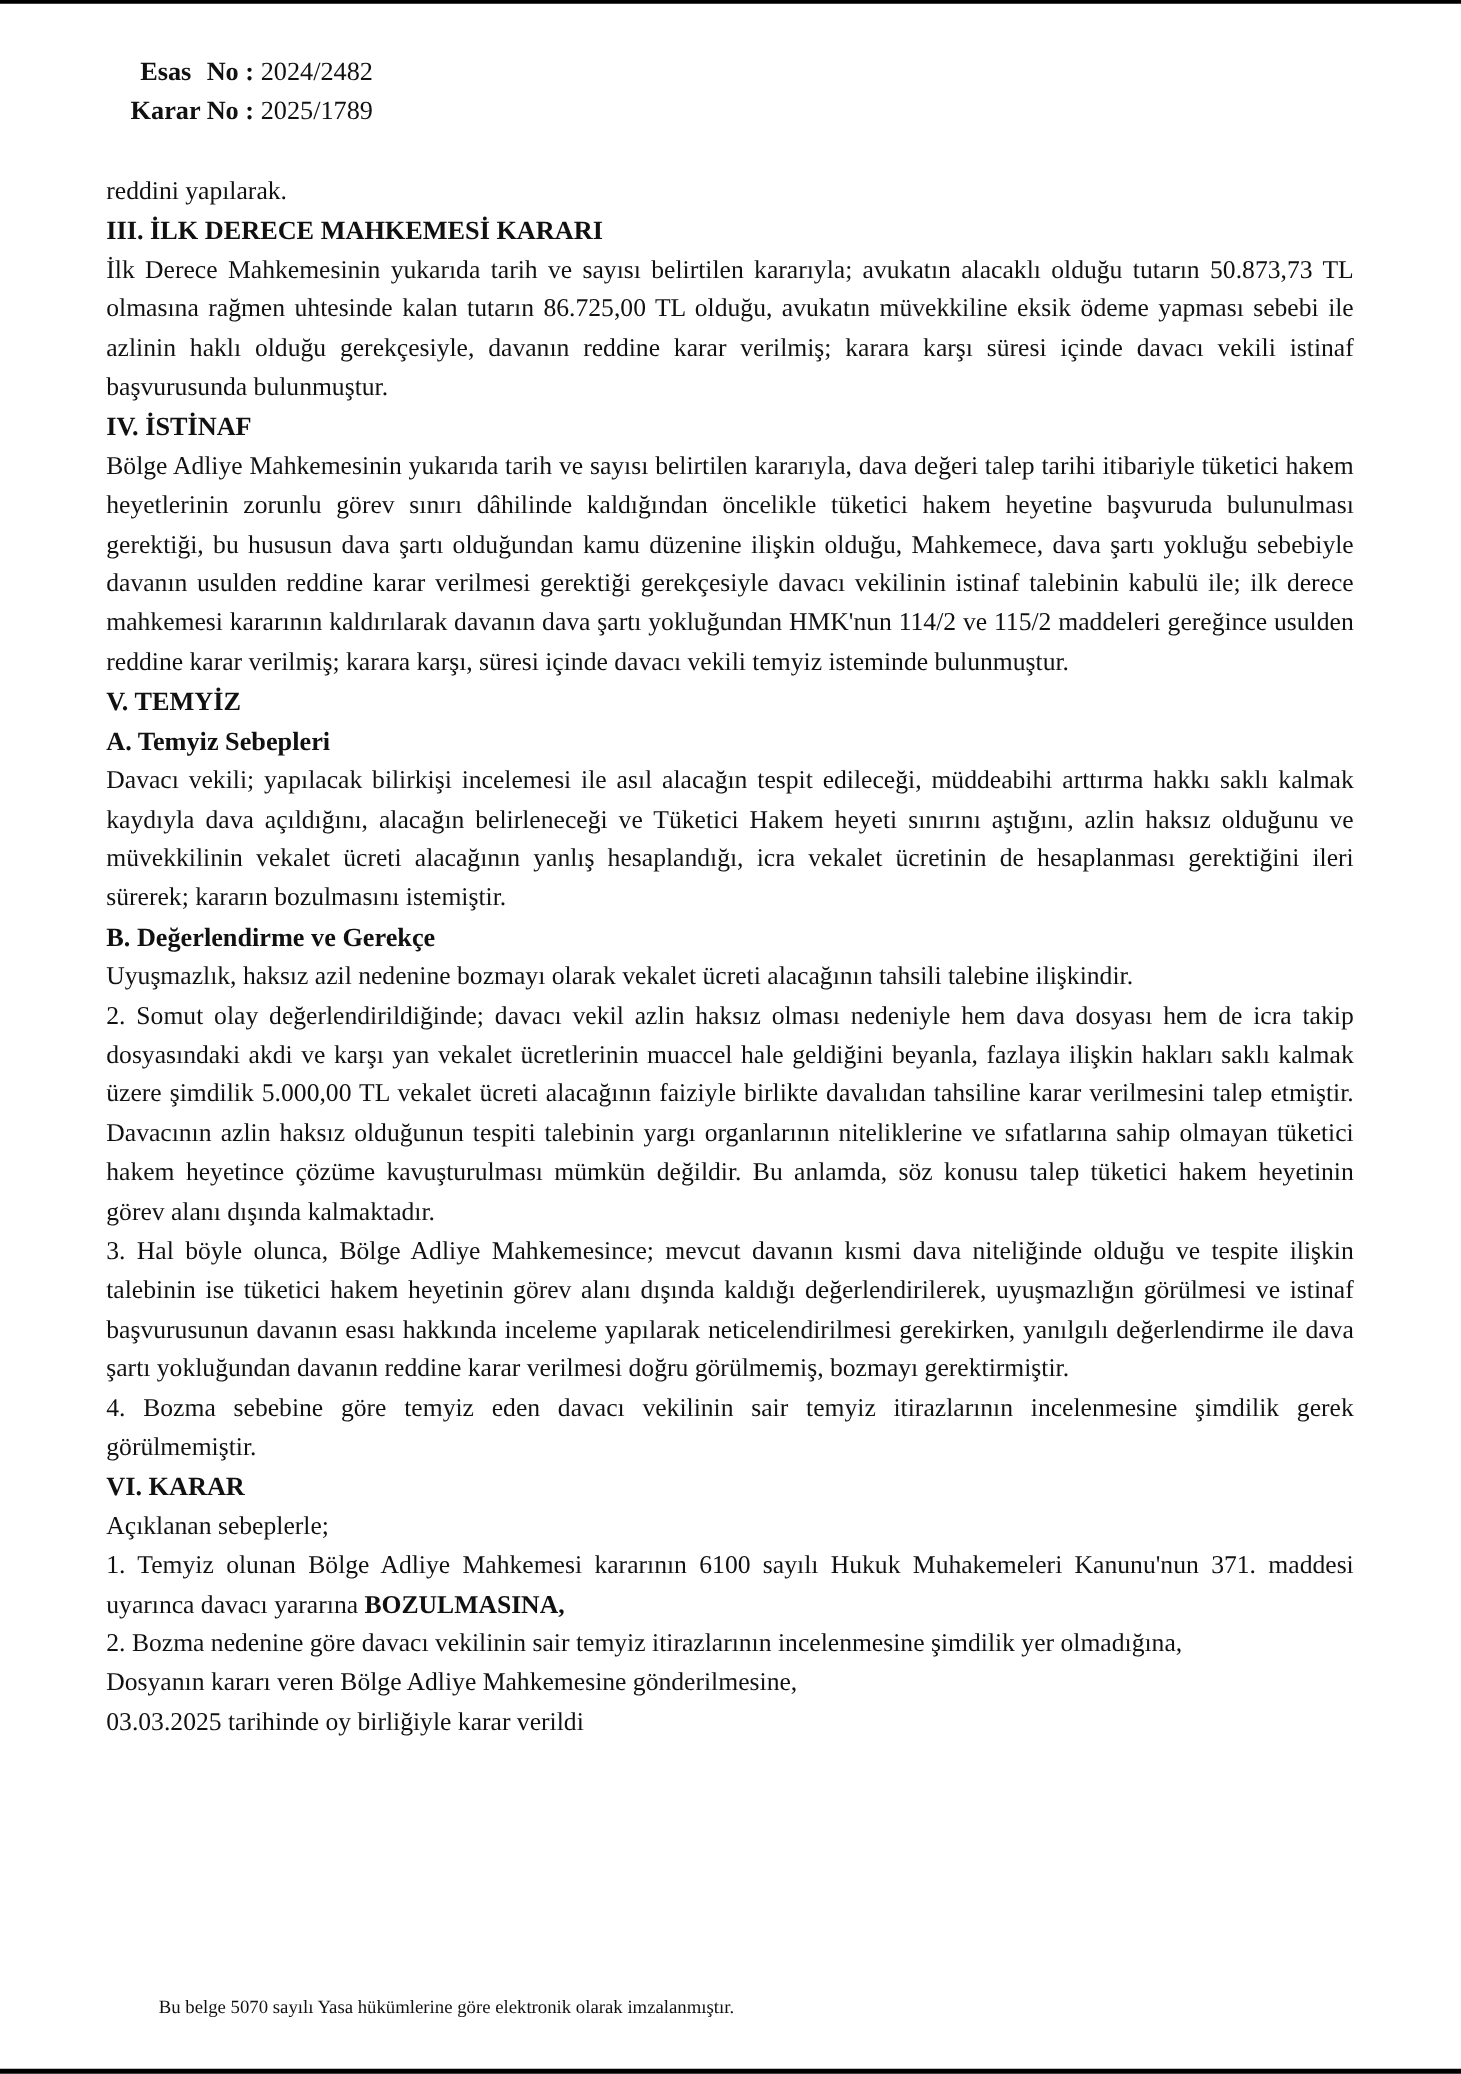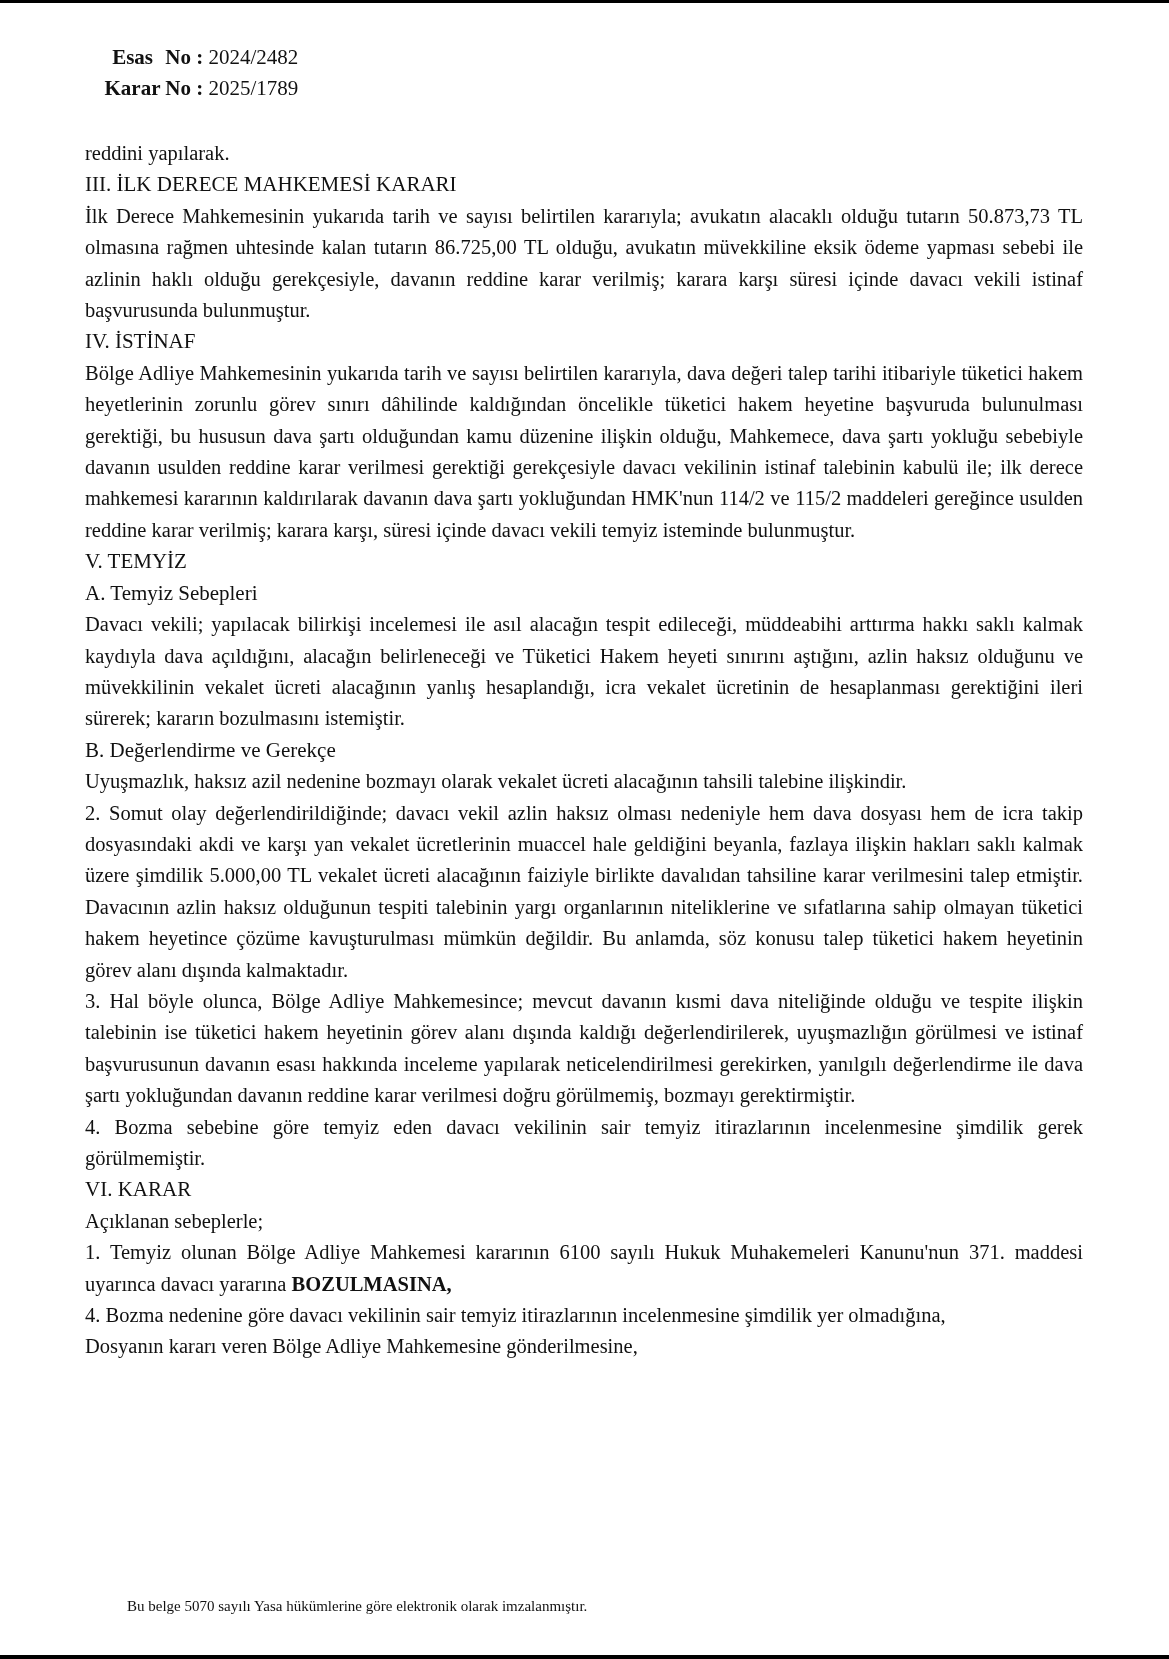--- a/index.html
+++ b/index.html
@@ -24,21 +24,21 @@
     .header .row { white-space: pre; text-align: right; }
     .header .lbl { font-weight: bold; display: inline-block; }
     .header .lbl-esas { width: 68px; }
     .header .lbl-no { width: 38px; }
     .content {
       position: absolute; left: 85px; top: 138px; width: 998px;
       font-size: 20.5px; line-height: 31.4px;
     }
     .content p { margin: 0; }
     .just { text-align: justify; text-align-last: left; }
-    .h { font-weight: normal; font-size: 21px; }
+    .h { font-weight: bold; font-size: 21px; }
     .strong { font-weight: bold; }
     .footer {
       position: absolute; left: 93px; top: 1597px;
       font-size: 15px; line-height: 18px; margin-left: 34px;
     }
   </style>
 </head>
 <body>
 
 <div class="rule-top"></div>
@@ -63,19 +63,20 @@
 
   <p class="h">B. Değerlendirme ve Gerekçe</p>
   <p class="just">Uyuşmazlık, haksız azil  nedenine bozmayı olarak vekalet ücreti alacağının tahsili talebine ilişkindir.</p>
   <p class="just">2. Somut olay değerlendirildiğinde; davacı vekil azlin haksız olması nedeniyle hem dava dosyası hem de icra takip dosyasındaki akdi ve karşı yan vekalet ücretlerinin muaccel hale geldiğini beyanla, fazlaya ilişkin hakları saklı kalmak üzere şimdilik 5.000,00 TL vekalet ücreti alacağının faiziyle birlikte davalıdan tahsiline karar verilmesini talep  etmiştir.  Davacının azlin haksız olduğunun tespiti talebinin yargı organlarının niteliklerine ve sıfatlarına sahip olmayan tüketici hakem heyetince çözüme kavuşturulması mümkün değildir. Bu anlamda, söz konusu talep tüketici hakem heyetinin görev alanı dışında kalmaktadır.</p>
   <p class="just">3. Hal böyle olunca, Bölge Adliye Mahkemesince; mevcut davanın kısmi dava niteliğinde olduğu ve tespite ilişkin talebinin ise tüketici hakem heyetinin görev alanı dışında kaldığı değerlendirilerek, uyuşmazlığın görülmesi ve istinaf başvurusunun davanın esası hakkında inceleme yapılarak neticelendirilmesi gerekirken, yanılgılı değerlendirme ile dava şartı yokluğundan davanın reddine karar verilmesi doğru görülmemiş, bozmayı gerektirmiştir.</p>
   <p class="just">4. Bozma sebebine göre temyiz eden davacı vekilinin sair temyiz itirazlarının incelenmesine şimdilik gerek görülmemiştir.</p>
 
   <p class="h">VI. KARAR</p>
   <p>Açıklanan sebeplerle;</p>
   <p class="just"><span>1. Temyiz olunan Bölge Adliye Mahkemesi kararının 6100 sayılı Hukuk Muhakemeleri Kanunu'nun 371. maddesi uyarınca davacı yararına </span><span class="strong">BOZULMASINA,</span></p>
-  <p>4. Bozma nedenine göre davacı vekilinin sair temyiz itirazlarının incelenmesine şimdilik yer olmadığına,</p>
+  <p>2. Bozma nedenine göre davacı vekilinin sair temyiz itirazlarının incelenmesine şimdilik yer olmadığına,</p>
   <p>Dosyanın kararı veren Bölge Adliye Mahkemesine gönderilmesine,</p>
+  <p>03.03.2025 tarihinde oy birliğiyle karar verildi</p>
 </div>
 
 <div class="footer">Bu belge 5070 sayılı Yasa hükümlerine göre elektronik olarak imzalanmıştır.</div>
 
 <div class="rule-bottom"></div>
 
 </body></html>

